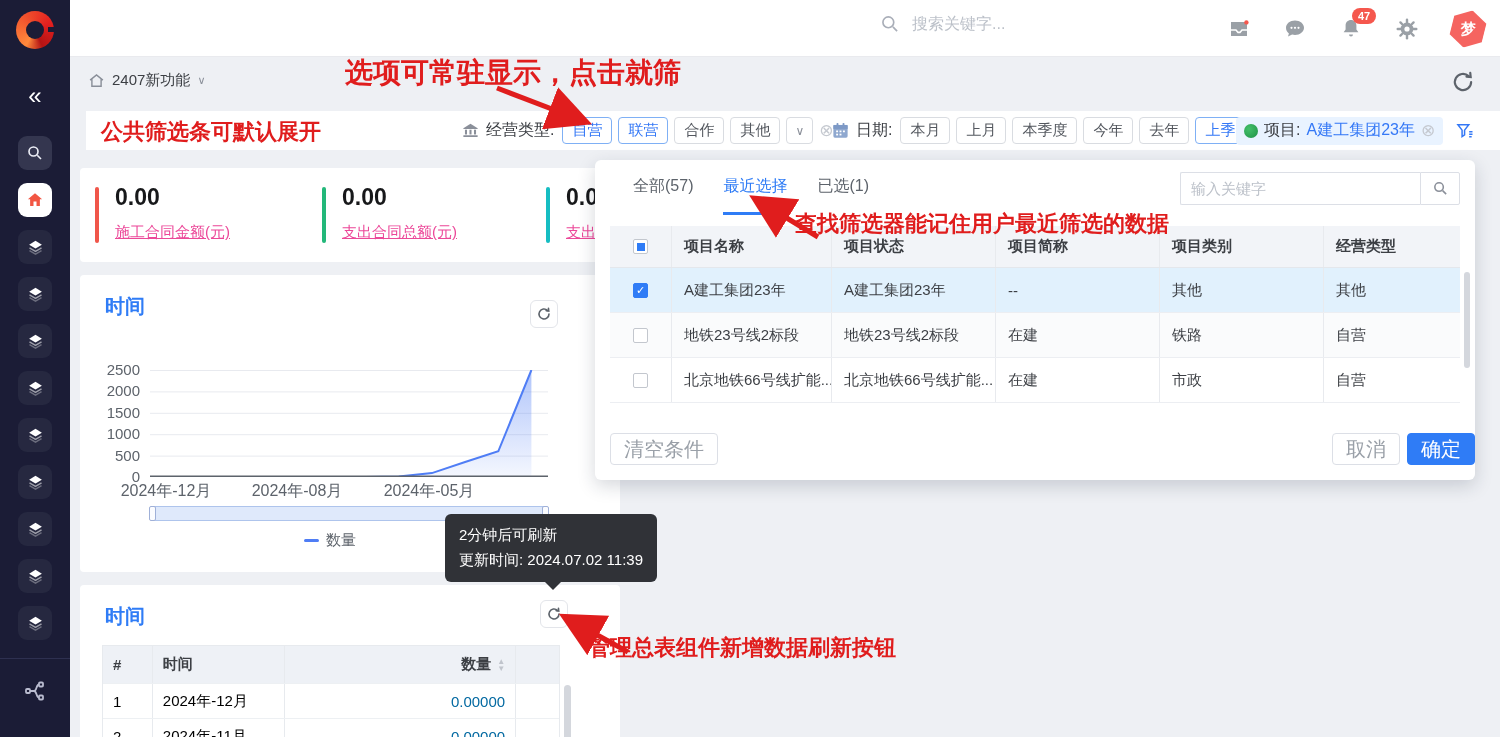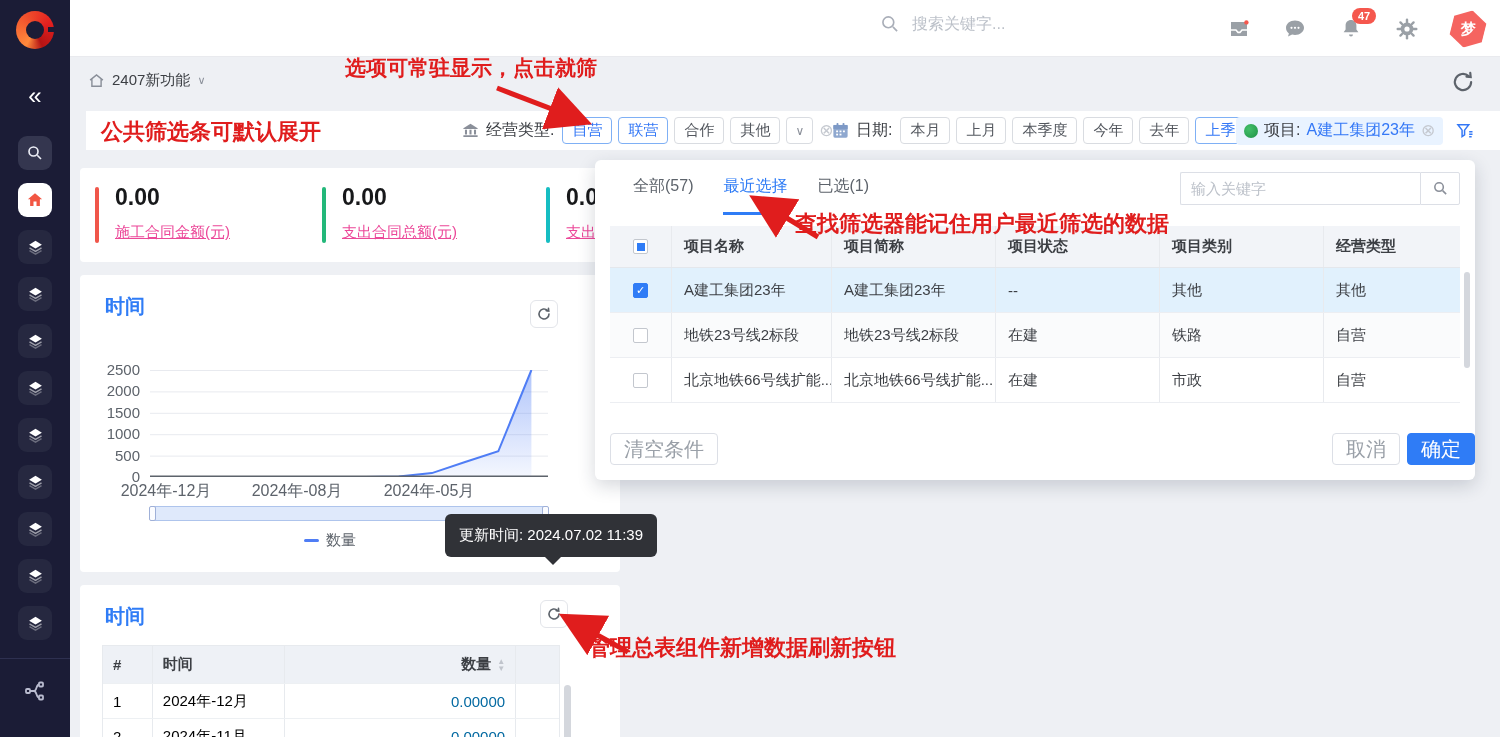--- a/index.html
+++ b/index.html
@@ -122,21 +122,21 @@
   .pfooter-btn.primary { background:#2f7cf6; border-color:#2f7cf6; color:#fff; font-weight:normal; }
 
   
   .tooltip { position:absolute; left:445px; top:514px; background:#303237; color:#fff; border-radius:6px;
     padding:9px 14px; font-size:15px; line-height:1.65; z-index:60; }
   .tooltip::after { content:""; position:absolute; left:100px; bottom:-8px; border:8px solid transparent;
     border-top-color:#303237; border-bottom:none; }
 
   
   .ann { position:absolute; color:#e01d1d; font-weight:bold; z-index:70; white-space:nowrap; }
-  .ann1 { left:345px; top:54px; font-size:21px; }
+  .ann1 { left:345px; top:54px; font-size:28px; }
   .ann2 { left:795px; top:209px; font-size:22px; }
   .ann3 { left:588px; top:633px; font-size:22px; }
   .arrows { position:absolute; left:0; top:0; width:1500px; height:737px; z-index:70; pointer-events:none; }
 </style>
 </head>
 <body>
 
 <div class="page">
 
   <div class="sidebar">
@@ -476,22 +476,22 @@
             <path d="M15 15l5 5"></path>
           </svg>
       </div>
     </div>
     <div class="ptable" id="panel-table">
         <div class="ptr phead">
           <div class="ptd ck">
             <span class="cbox ind"></span>
           </div>
           <div class="ptd w0">项目名称</div>
+          <div class="ptd w2">项目状态</div>
           <div class="ptd w1">项目简称</div>
-          <div class="ptd w2">项目状态</div>
           <div class="ptd w3">项目类别</div>
           <div class="ptd w4">经营类型</div>
         </div>
         <div class="ptr selrow">
           <div class="ptd ck">
             <span class="cbox on">✓</span>
           </div>
           <div class="ptd w0">A建工集团23年</div>
           <div class="ptd w1">A建工集团23年</div>
           <div class="ptd w2">--</div>
@@ -519,20 +519,21 @@
           <div class="ptd w4">自营</div>
         </div>
       </div>
     <div class="pscroll"></div>
     <button class="pfooter-btn" style="left:15px; top:273px">清空条件</button>
     <button class="pfooter-btn" style="left:737px; top:273px">取消</button>
     <button class="pfooter-btn primary" style="left:812px; top:273px">确定</button>
   </div>
 
   <div class="tooltip">
+    <div>2分钟后可刷新</div>
     <div>更新时间: 2024.07.02 11:39</div>
   </div>
 
   <div class="ann ann1">选项可常驻显示，点击就筛</div>
   <div class="ann ann2">查找筛选器能记住用户最近筛选的数据</div>
   <div class="ann ann3">管理总表组件新增数据刷新按钮</div>
   <svg class="arrows">
     <defs>
         <marker id="ah" markerWidth="9" markerHeight="9" refX="6" refY="4.5" orient="auto">
       <path d="M0 0L9 4.5L0 9z" fill="#e01d1d"></path>

